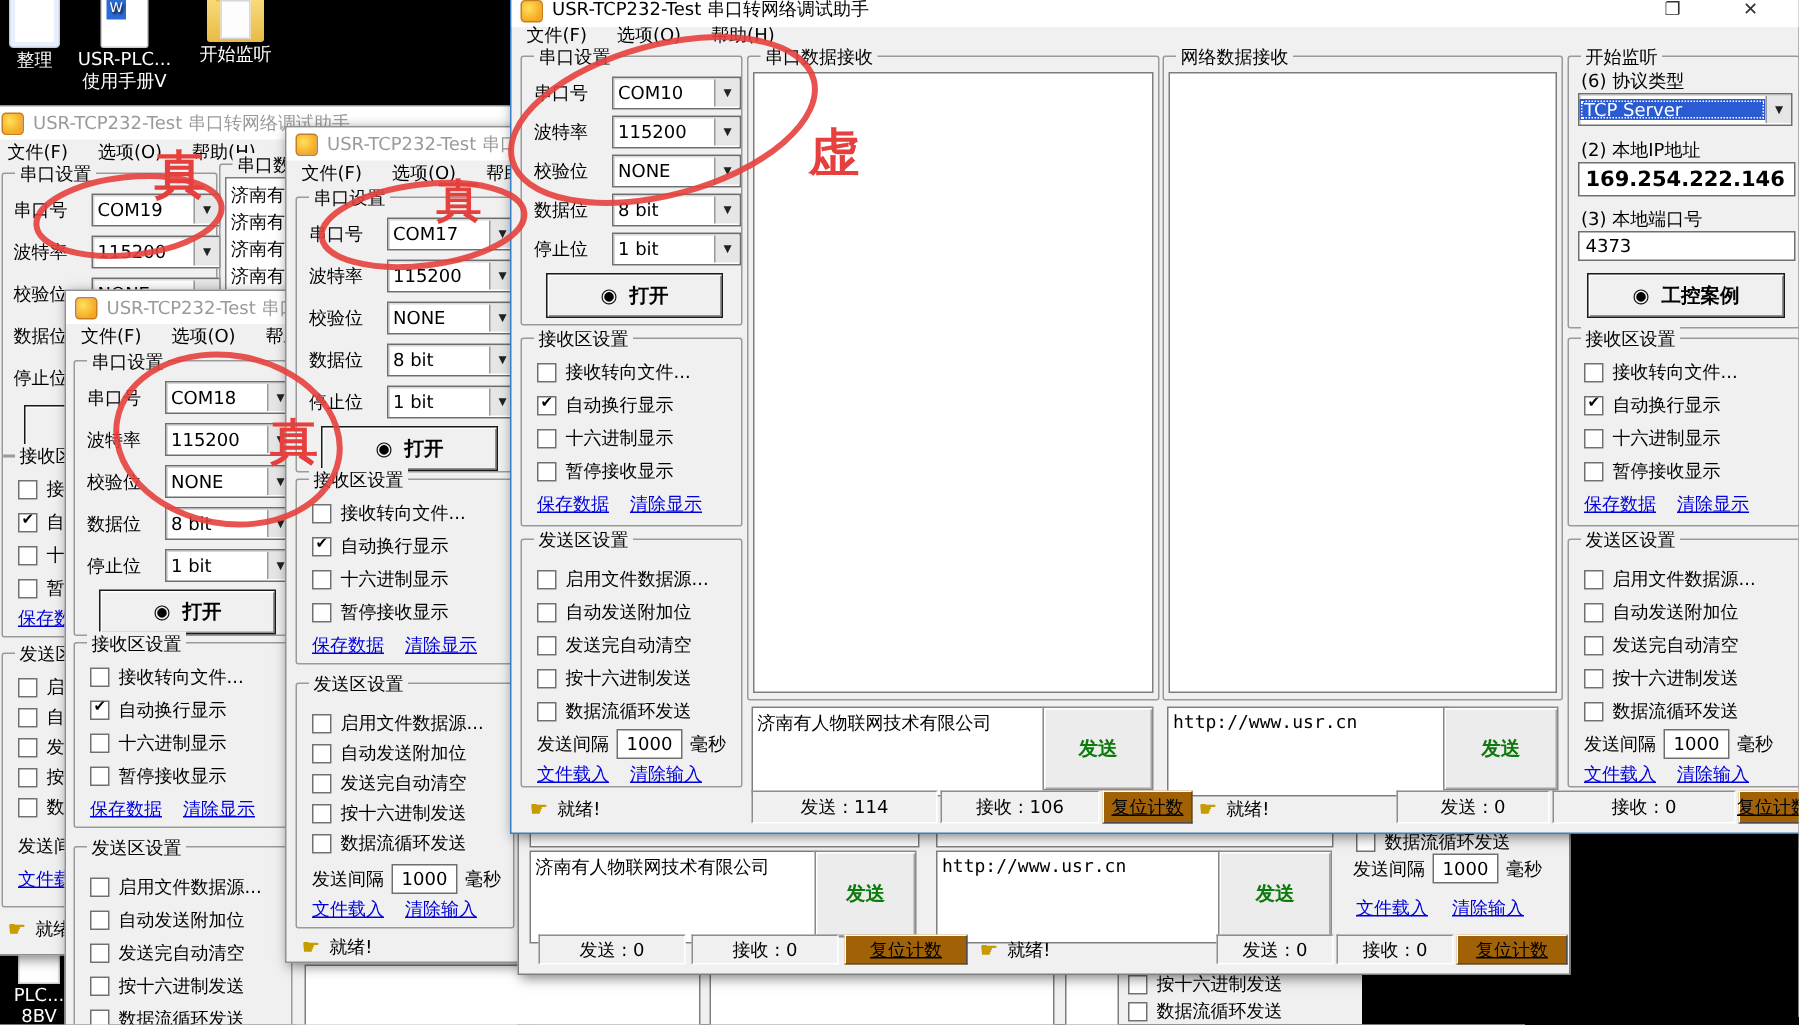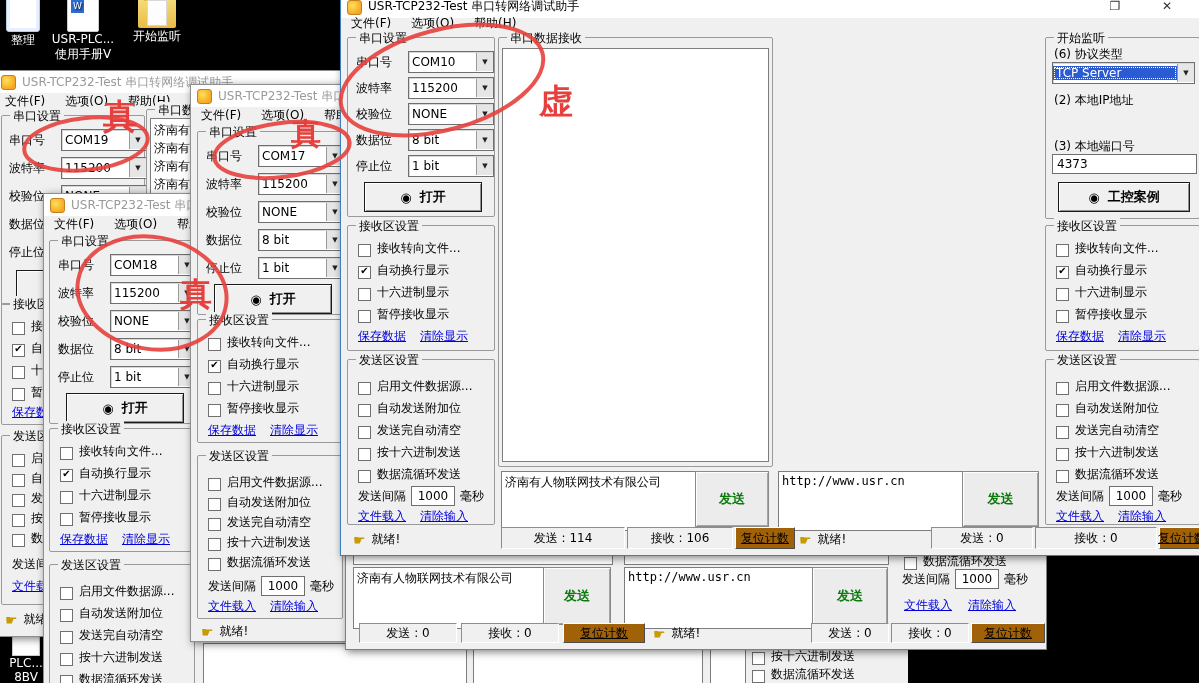--- a/index.html
+++ b/index.html
@@ -23,21 +23,21 @@
          align-items:center;box-shadow:inset 1px 1px 0 #d7d7d7;}
   .combo .cv{flex:1;padding:0 3px;overflow:hidden;white-space:nowrap;}
   .combo .ca{width:16px;height:18px;flex:none;background:#e6e6e6;border-left:1px solid #9a9a9a;
              font-size:7px;display:flex;align-items:center;justify-content:center;color:#222;}
   .obtn{position:absolute;display:flex;align-items:center;justify-content:center;gap:8px;
         background:#f0f0f0;border:1px solid #1a1a1a;font-weight:bold;font-size:13px;
         box-shadow:inset 1px 1px 0 #fff,inset -1px -1px 0 #909090;}
   .sbtn{position:absolute;display:flex;align-items:center;justify-content:center;
         background:#ececec;border:1px solid #8a8a8a;color:#0c7a0c;font-weight:bold;font-size:13px;
         box-shadow:inset 1px 1px 0 #fff,inset -1px -1px 0 #a5a5a5;}
-  .cbr{position:absolute;display:flex;align-items:flex-end;gap:6px;white-space:nowrap;}
+  .cbr{position:absolute;display:flex;align-items:center;gap:6px;white-space:nowrap;}
   .bx{width:11px;height:11px;flex:none;background:#fff;border:1px solid #707070;
       font-size:10px;line-height:10px;text-align:center;}
   .bx.ck::after{content:"✔";position:relative;top:-1px;}
   .lnk{color:#0000dd;text-decoration:underline;white-space:nowrap;}
   .wbox{position:absolute;background:#fff;border:1px solid #7d7d7d;overflow:hidden;}
   .seg{position:absolute;border:1px solid;border-color:#8d8d8d #fff #fff #8d8d8d;
        display:flex;align-items:center;justify-content:center;background:#f0f0f0;white-space:nowrap;}
   .rbtn{position:absolute;border:1px solid;border-color:#fff #4d4d4d #4d4d4d #fff;background:#a16207;
         display:flex;align-items:center;justify-content:center;text-decoration:underline;white-space:nowrap;}
   .ready{position:absolute;display:flex;align-items:center;gap:6px;white-space:nowrap;}
@@ -560,32 +560,37 @@
   </div>
 
   <div class="group" style="left:157px;top:52px;width:273px;height:428px">
     <span class="glab">串口数据接收</span>
     <div class="wbox" style="left:3px;top:10px;width:265px;height:412px"></div>
   </div>
   <div class="wbox" style="left:160px;top:486px;width:188px;height:54px;padding:2px 3px">
     <span style="white-space:nowrap">济南有人物联网技术有限公司</span></div>
   <div class="sbtn" style="left:354px;top:486px;width:72px;height:54px">发送</div>
 
+  <div class="group" style="left:434px;top:52px;width:265px;height:428px">
+    <span class="glab">网络数据接收</span>
+    <div class="wbox" style="left:3px;top:10px;width:257px;height:412px"></div>
+  </div>
   <div class="wbox mono" style="left:437px;top:486px;width:180px;height:54px;padding:2px 3px">
     <span style="white-space:nowrap">http://www.usr.cn</span></div>
   <div class="sbtn" style="left:621px;top:486px;width:75px;height:54px">发送</div>
 
   <div class="group" style="left:704px;top:52px;width:153px;height:180px">
     <span class="glab">开始监听</span>
     <div style="position:absolute;left:8px;top:8px">(6) 协议类型</div>
     <div class="combo" style="position:absolute;left:6px;top:24px;width:141px">
       <span class="cv" style="background:#2b5bd2;color:#fff;outline:1px dotted #fff;outline-offset:-2px">TCP Server</span>
       <span class="ca">▼</span>
       </div>
     <div style="position:absolute;left:8px;top:54px">(2) 本地IP地址</div>
+    <div class="ninput" style="left:6px;top:70px;width:135px;height:21px;font-weight:bold;font-size:14px">169.254.222.146</div>
     <div style="position:absolute;left:8px;top:100px">(3) 本地端口号</div>
     <div class="ninput" style="left:6px;top:116px;width:135px;height:18px">4373</div>
     <div class="obtn" style="left:12px;top:144px;width:130px;height:28px">
       <span>◉</span>
         <span>工控案例</span>
       </div>
   </div>
 
   <div class="group" style="left:704px;top:240px;width:153px;height:124px">
     <span class="glab">接收区设置</span>

